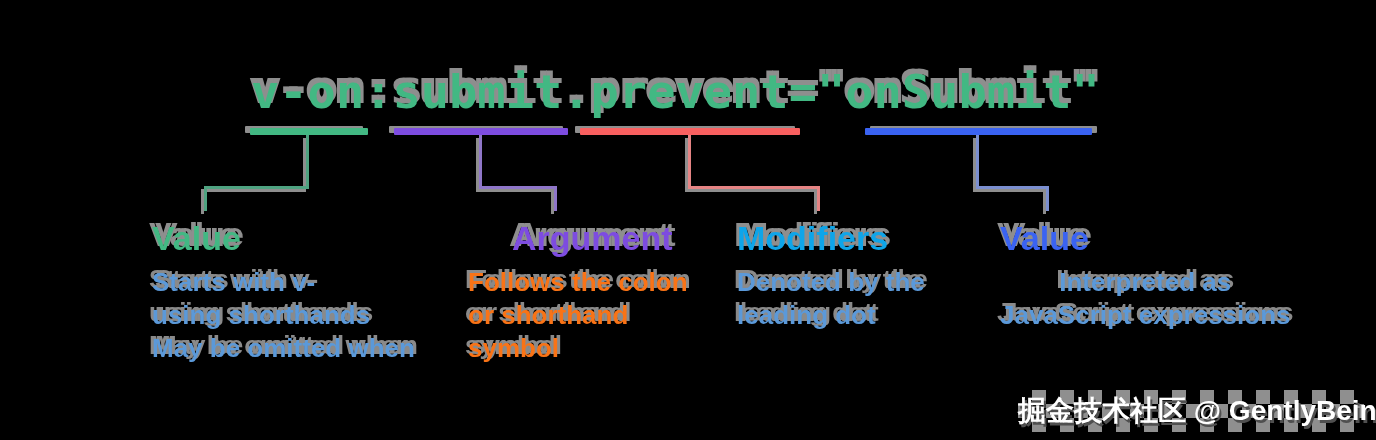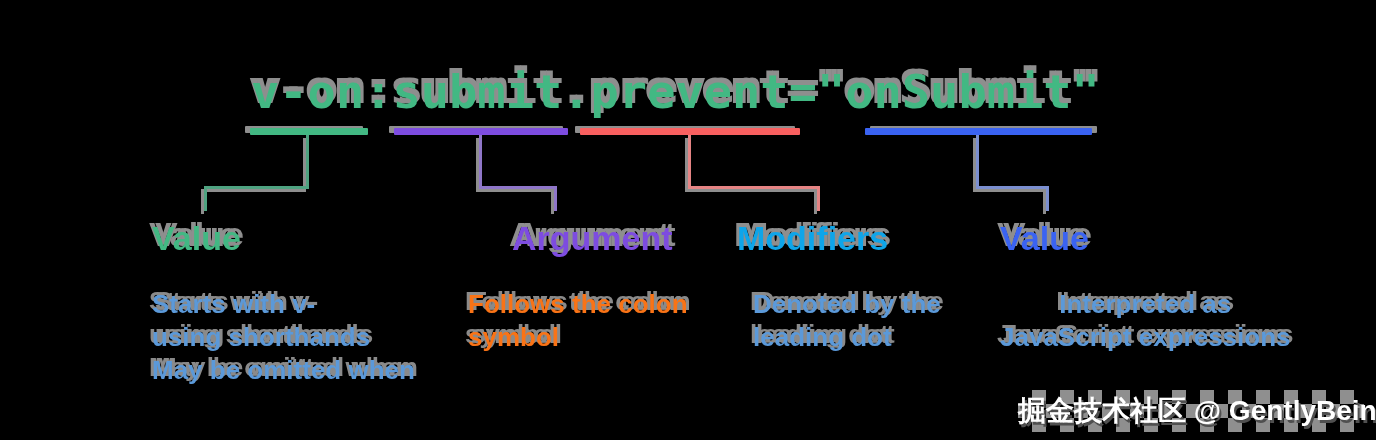--- a/index.html
+++ b/index.html
@@ -33,26 +33,26 @@
   .label{
     position:absolute;top:218px;font-size:34px;font-weight:700;line-height:40px;
     text-shadow:-3px -4px 0 #8e8e8e,3px -4px 0 #8e8e8e;
   }
   .s-name .label{left:152px;}
   .s-argument .label{left:468px;}
   .s-modifiers .label{left:737px;}
   .s-value .label{left:1000px;}
   
   .desc{
-    position:absolute;top:288px;font-size:26px;font-weight:600;line-height:33px;
+    position:absolute;top:266px;font-size:26px;font-weight:600;line-height:33px;
     text-shadow:-3px -3px 0 #8a8a8a,3px -3px 0 #8a8a8a;
   }
   .s-name .desc{left:152px;}
   .s-argument .desc{left:468px;}
-  .s-modifiers .desc{left:737px;margin-left:16px;}
+  .s-modifiers .desc{left:737px;}
   .s-value .desc{left:1000px;text-align:center;}
   
   .watermark{position:absolute;left:1018px;top:390px;width:346px;height:42px;}
   .checker{
     position:absolute;inset:0;
     background:repeating-conic-gradient(#8f8f8f 0% 25%, transparent 0% 50%);
     background-size:28px 28px;
   }
   .wm-text{
     position:absolute;inset:0;text-align:center;
@@ -81,20 +81,21 @@
   </div>
 
   <div class="section s-argument">
     <div class="bar" style="background: rgb(125, 76, 224);"></div>
     <div class="conn v" style="background: rgb(143, 118, 201);"></div>
     <div class="conn h" style="background: rgb(143, 118, 201);"></div>
     <div class="conn stub" style="background: rgb(143, 118, 201);"></div>
     <div class="label" style="color: rgb(125, 76, 224); margin-left: 44px;">Argument</div>
     <div class="desc" style="color: #f97316;">
       <div>Follows the colon</div>
+      <div>or shorthand</div>
       <div>symbol</div>
     </div>
   </div>
 
   <div class="section s-modifiers">
     <div class="bar" style="background: rgb(249, 96, 96);"></div>
     <div class="conn v" style="background: rgb(230, 132, 132);"></div>
     <div class="conn h" style="background: rgb(230, 132, 132);"></div>
     <div class="conn stub" style="background: rgb(230, 132, 132);"></div>
     <div class="label" style="color: #0ea5e9;">Modifiers</div>

